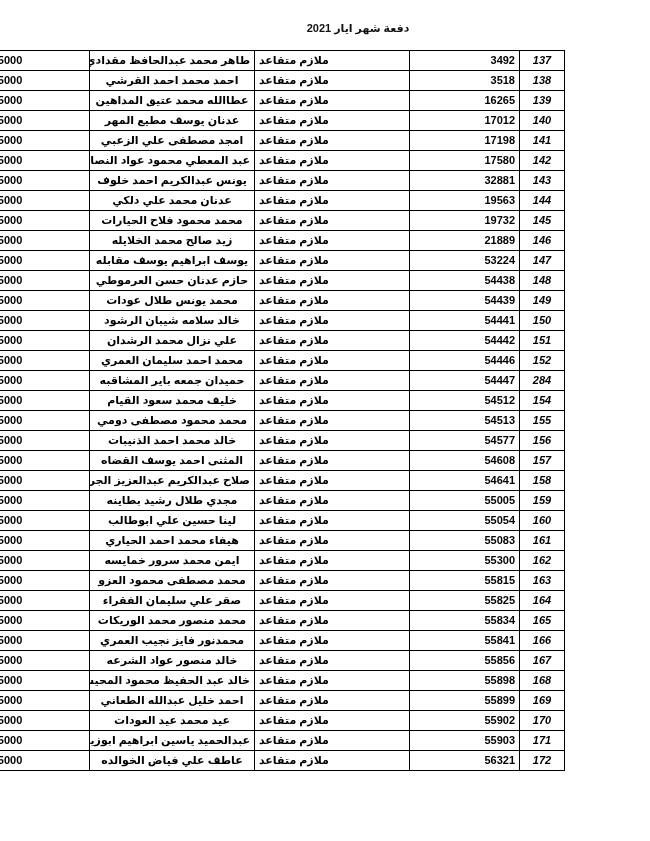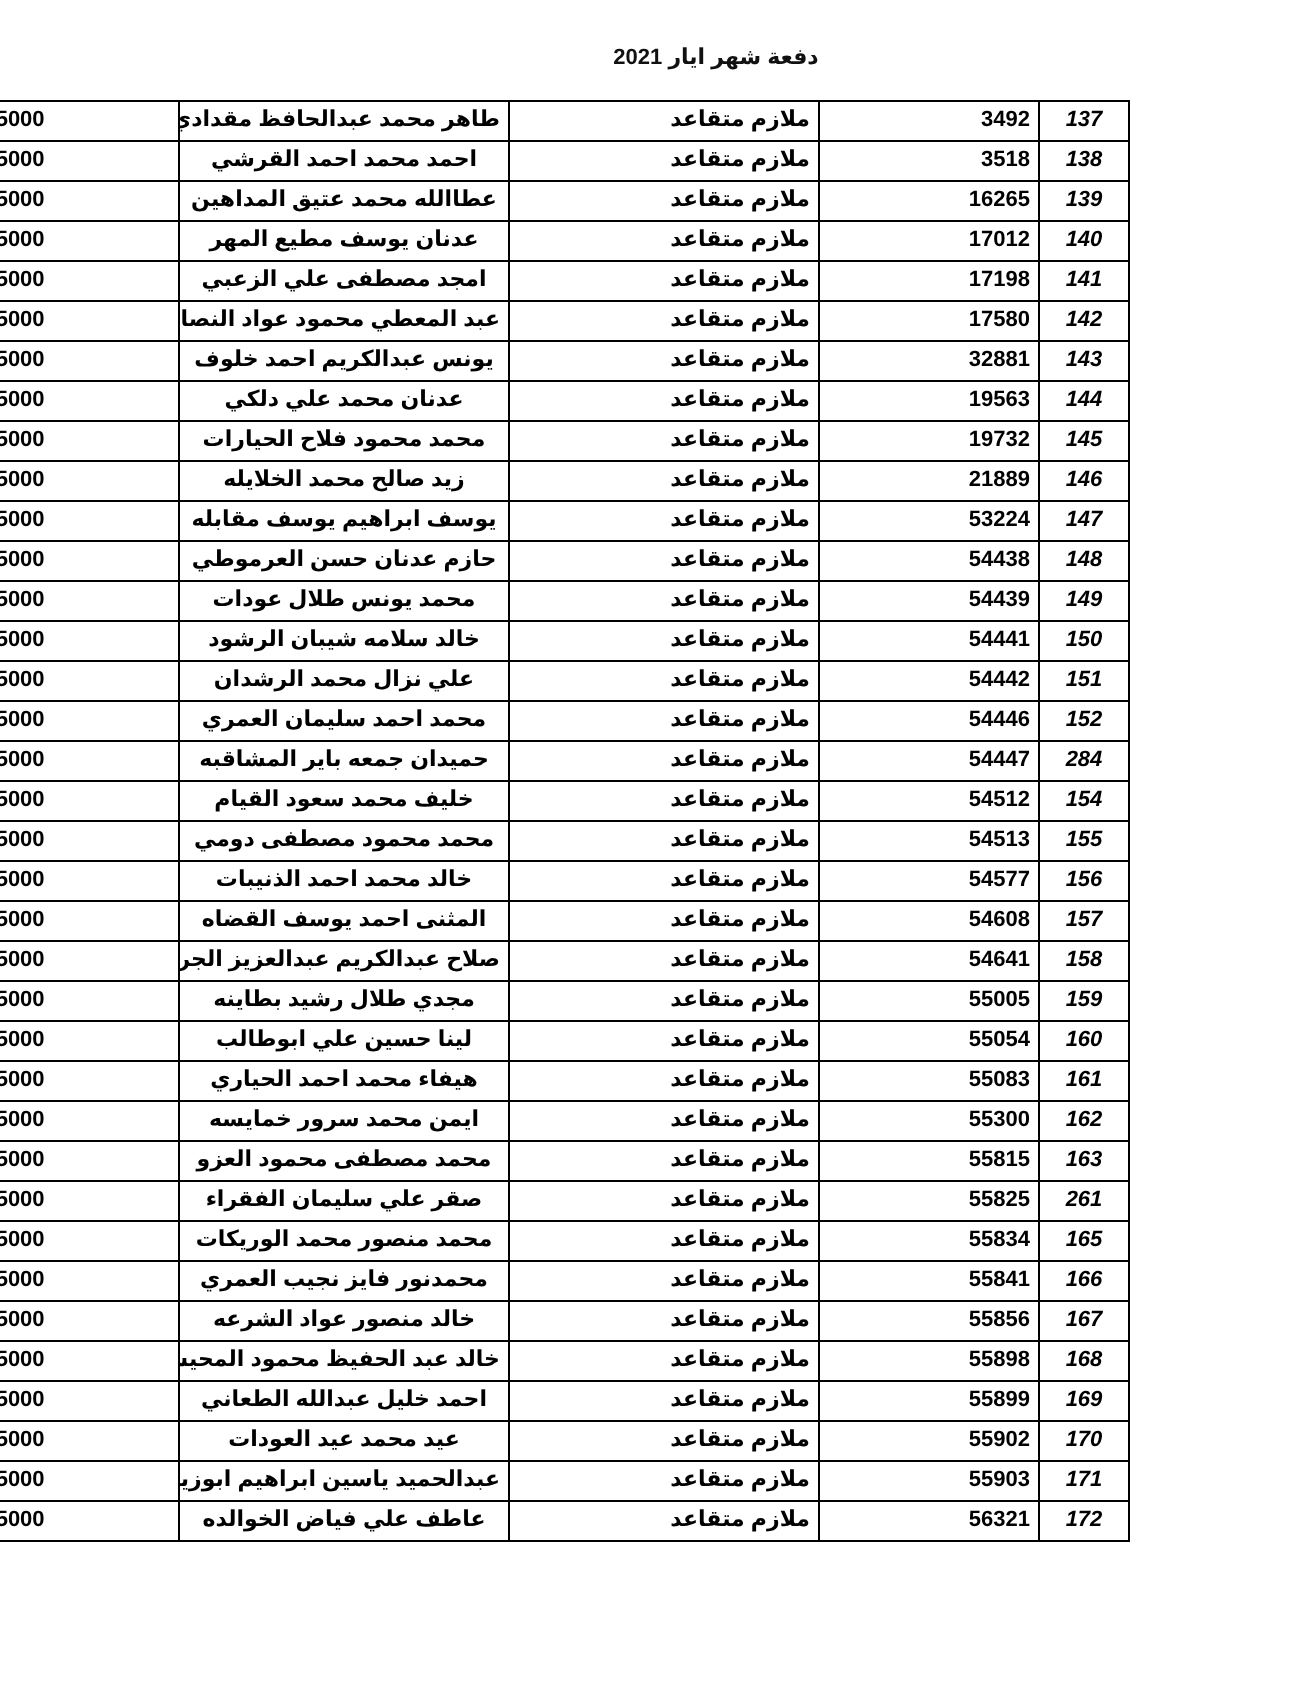--- a/index.html
+++ b/index.html
@@ -75,21 +75,21 @@
     text-align: center;
     direction: ltr;
     font-style: italic;
   }
   td.cell-id {
     text-align: right;
     direction: ltr;
     padding-left: 6px;
   }
   td.cell-rank {
-    text-align: right;
+    text-align: left;
     direction: rtl;
     padding-right: 5px;
   }
   td.cell-name {
     text-align: center;
     direction: rtl;
     padding-right: 5px;
     padding-left: 2px;
   }
   td.cell-amount {
@@ -299,21 +299,21 @@
             <td class="cell-amount">15000</td>
           </tr>
           <tr>
             <td class="cell-index">163</td>
             <td class="cell-id">55815</td>
             <td class="cell-rank">ملازم متقاعد</td>
             <td class="cell-name">محمد مصطفى محمود العزو</td>
             <td class="cell-amount">15000</td>
           </tr>
           <tr>
-            <td class="cell-index">261</td>
+            <td class="cell-index">164</td>
             <td class="cell-id">55825</td>
             <td class="cell-rank">ملازم متقاعد</td>
             <td class="cell-name">صقر علي سليمان الفقراء</td>
             <td class="cell-amount">15000</td>
           </tr>
           <tr>
             <td class="cell-index">165</td>
             <td class="cell-id">55834</td>
             <td class="cell-rank">ملازم متقاعد</td>
             <td class="cell-name">محمد منصور محمد الوريكات</td>

